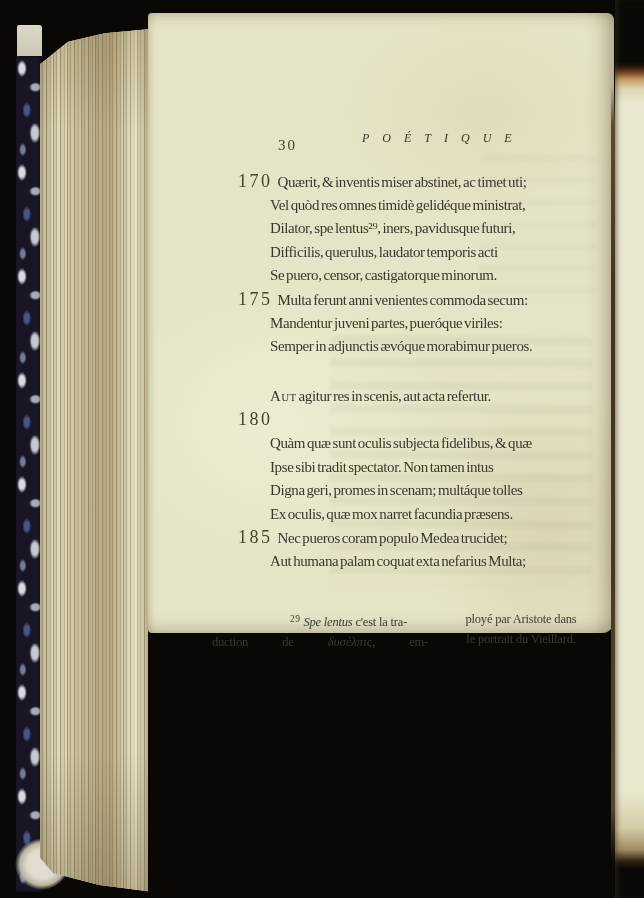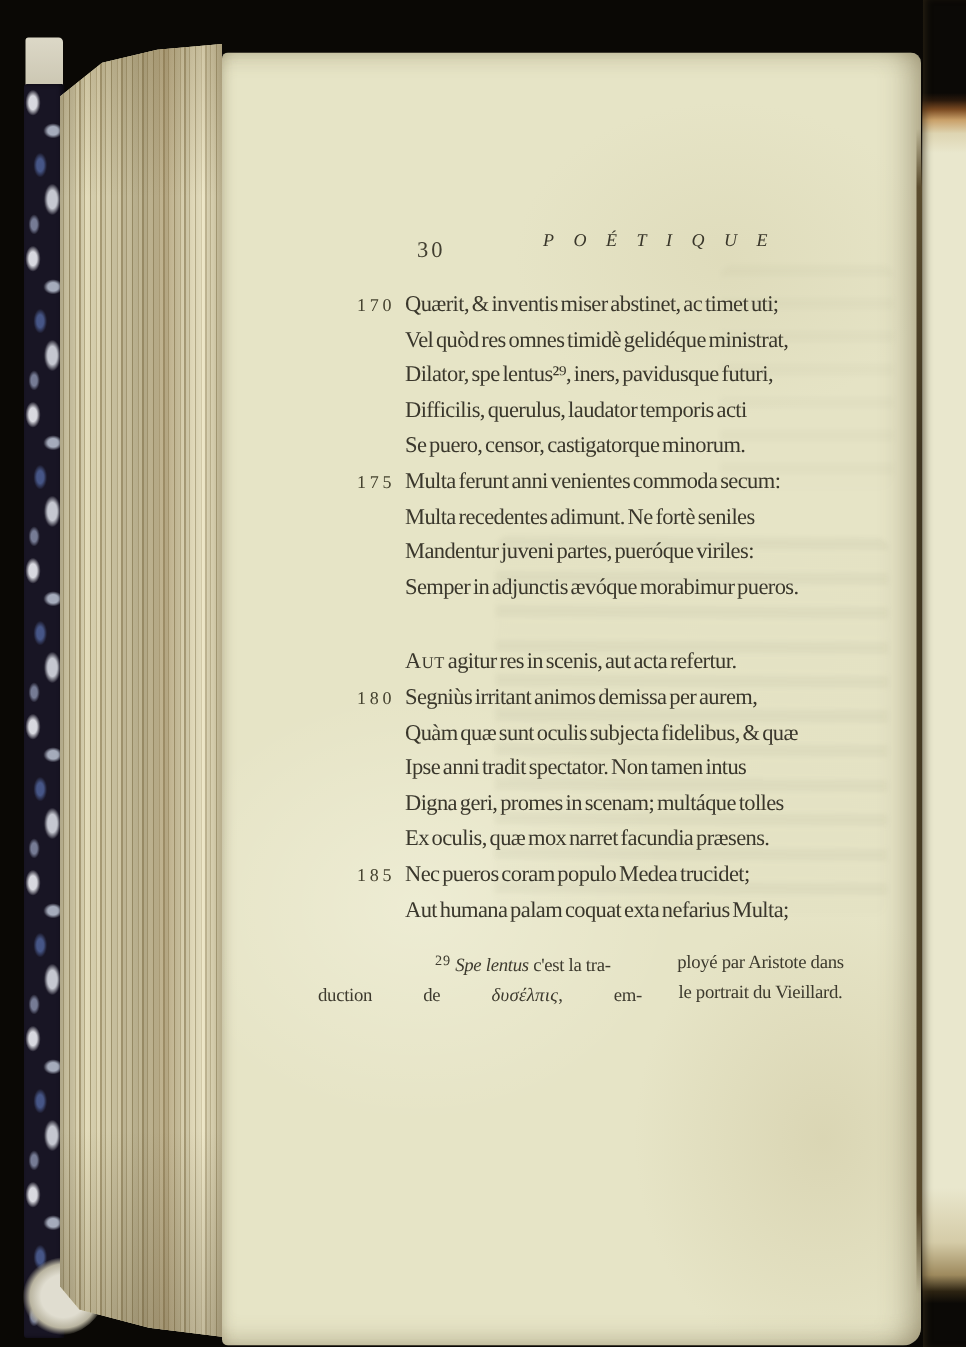--- a/index.html
+++ b/index.html
@@ -44,21 +44,21 @@
       linear-gradient(180deg, rgba(120,100,60,.25), rgba(0,0,0,0) 12%, rgba(0,0,0,0) 84%, rgba(100,85,55,.3)),
       linear-gradient(90deg, rgba(90,78,50,.3) 0%, rgba(0,0,0,0) 16%, rgba(110,95,60,.34) 50%, rgba(140,118,78,.45) 66%, rgba(90,75,45,.12) 76%, rgba(252,247,222,.3) 88%, rgba(115,100,65,.32) 100%),
       repeating-linear-gradient(90deg,
         #d6cfae 0 2px,#b4aa84 2px 3px,#e3dcbb 3px 6px,#a59a74 6px 7px,
         #d9d2b1 7px 10px,#c2b893 10px 11px,#e8e1c0 11px 13px,#ab9f79 13px 14px);
     clip-path:polygon(0 4.2%,26% 1.6%,60% .6%,100% .15%,100% 99.9%,55% 99.2%,12% 97.8%,0 96%);
   }
 
   
   .page{
-    position:absolute;left:148px;top:35px;width:466px;height:862px;
+    position:absolute;left:148px;top:13px;width:466px;height:620px;
     background-color:#e6e4c6;
     background-image:
       radial-gradient(200px 150px at 72% 16%, rgba(213,208,172,.4), rgba(0,0,0,0) 70%),
       radial-gradient(240px 200px at 28% 66%, rgba(255,255,242,.3), rgba(0,0,0,0) 72%),
       radial-gradient(180px 220px at 86% 84%, rgba(196,187,146,.35), rgba(0,0,0,0) 70%);
     border-radius:4px 7px 12px 4px;
     box-shadow:
       inset -16px 0 20px -9px rgba(88,74,44,.42),
       inset 6px 0 9px -6px rgba(110,95,60,.35),
       inset 0 12px 16px -12px rgba(120,105,70,.3),
@@ -91,29 +91,29 @@
     font-style:italic;font-size:12px;letter-spacing:13px;
     color:#39362a;white-space:nowrap;
   }
   .verses{position:absolute;left:90px;top:157px;width:370px;}
   .verse-row{
     display:flex;align-items:baseline;height:23.6px;line-height:23.6px;
     font-size:15px;letter-spacing:-.4px;word-spacing:-1.5px;white-space:nowrap;
   }
   .verse-row.stanza-break{margin-top:26px;}
   .vnum{
-    flex:0 0 27px;font-size:12px;letter-spacing:2.5px;
+    flex:0 0 27px;font-size:18px;letter-spacing:2.5px;
     color:#45422f;word-spacing:normal;
   }
   .vtext{margin-left:5px;}
   .sc{font-variant:small-caps;letter-spacing:.4px;}
 
   .footnote{
     position:absolute;left:64px;top:597px;
-    display:flex;gap:8px;
+    display:flex;gap:22px;
     font-size:12.5px;line-height:19.5px;letter-spacing:-.2px;color:#3d3a2e;
   }
   .fn-left{width:216px;}
   .fn-right{width:142px;text-align:center;}
   .fn-line{white-space:nowrap;}
   .fn-just{white-space:normal;text-align:justify;text-align-last:justify;}
   .fn-indent{padding-left:78px;}
   .fn-marker{font-size:9.5px;vertical-align:4px;letter-spacing:.5px;}
   .greek{letter-spacing:.2px;}
 
@@ -171,45 +171,40 @@
         <div class="verse-row">
           <span class="vnum"></span>
           <span class="vtext">Se puero, censor, castigatorque minorum.</span>
         </div>
         <div class="verse-row">
           <span class="vnum">175</span>
           <span class="vtext">Multa ferunt anni venientes commoda secum:</span>
         </div>
         <div class="verse-row">
           <span class="vnum"></span>
-          <span class="vtext">Multa recedentes adimunt. Ne fortè seniles</span>
-        </div>
-        <div class="verse-row">
-          <span class="vnum"></span>
           <span class="vtext">Mandentur juveni partes, pueróque viriles:</span>
         </div>
         <div class="verse-row">
           <span class="vnum"></span>
           <span class="vtext">Semper in adjunctis ævóque morabimur pueros.</span>
         </div>
         <div class="verse-row stanza-break">
           <span class="vnum"></span>
           <span class="vtext"><span class="sc">Aut</span> agitur res in scenis, aut acta refertur.</span>
         </div>
         <div class="verse-row">
           <span class="vnum">180</span>
-          <span class="vtext">Segniùs irritant animos demissa per aurem,</span>
         </div>
         <div class="verse-row">
           <span class="vnum"></span>
           <span class="vtext">Quàm quæ sunt oculis subjecta fidelibus, &amp; quæ</span>
         </div>
         <div class="verse-row">
           <span class="vnum"></span>
-          <span class="vtext">Ipse anni tradit spectator. Non tamen intus</span>
+          <span class="vtext">Ipse sibi tradit spectator. Non tamen intus</span>
         </div>
         <div class="verse-row">
           <span class="vnum"></span>
           <span class="vtext">Digna geri, promes in scenam; multáque tolles</span>
         </div>
         <div class="verse-row">
           <span class="vnum"></span>
           <span class="vtext">Ex oculis, quæ mox narret facundia præsens.</span>
         </div>
         <div class="verse-row">

